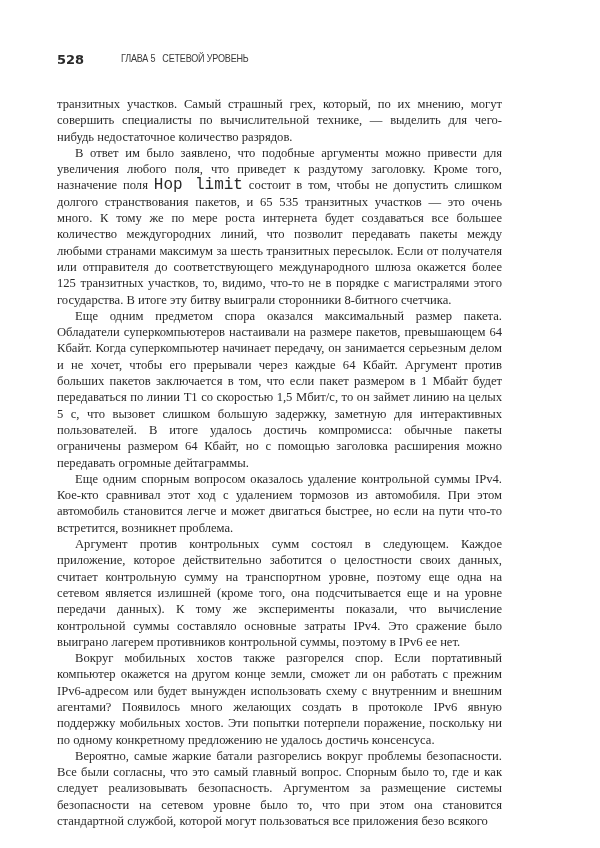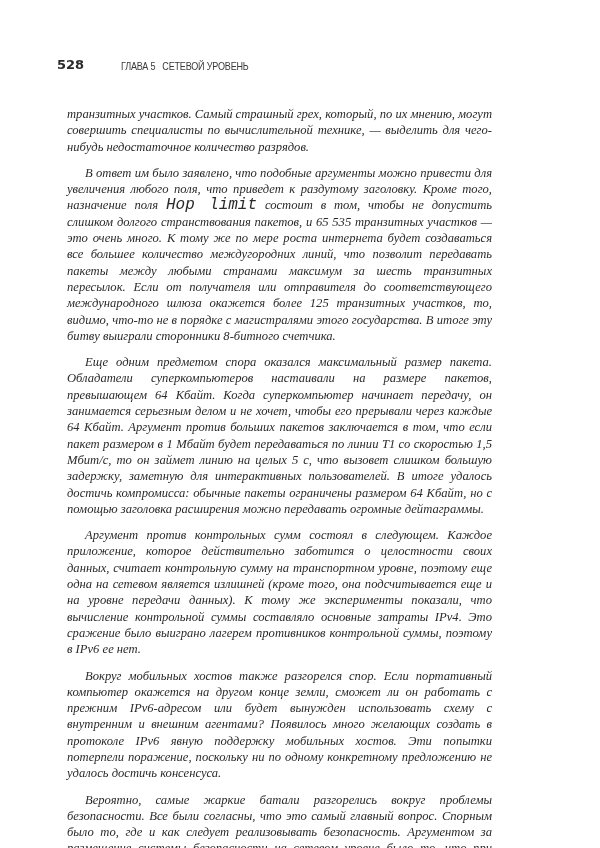--- a/index.html
+++ b/index.html
@@ -1,38 +1,39 @@
 <!DOCTYPE html>
 <html><head>
 <meta charset="utf-8">
 <style>
   html, body { margin: 0; padding: 0; background: #ffffff; }
   body { width: 600px; height: 848px; position: relative; overflow: hidden; }
   .page { position: absolute; left: 57px; top: 52px; width: 445px; }
-  .header { display: flex; align-items: flex-end; height: 20px; }
+  .header { display: flex; align-items: flex-start; height: 20px; }
   .page-num { font-family: "DejaVu Sans", sans-serif; font-weight: bold; font-size: 13px; color: #2a2a2a; width: 64px; }
   .chapter { font-family: "Liberation Sans", sans-serif; font-size: 10.5px; color: #3a3a3a; letter-spacing: -0.2px; transform: scaleX(0.86); transform-origin: left; white-space: nowrap; }
   .chapter span + span { margin-left: 8px; }
   .body { position: absolute; top: 44px; left: 0; width: 445px; font-family: "Liberation Serif", serif; font-size: 12.6px; line-height: 16.3px; color: #2a2a2a; text-align: justify; }
-  .body p { margin: 10px; text-indent: 18px; font-style: italic; }
+  .body p { margin: 0; text-indent: 18px; }
   .body p.cont { text-indent: 0; }
   code { font-family: "Liberation Mono", monospace; font-size: 16px; }
 </style>
 </head>
 <body>
 
 <div class="page">
   <div class="header">
     <div class="page-num">528</div>
     <div class="chapter">
       <span>ГЛАВА 5</span><span>СЕТЕВОЙ УРОВЕНЬ</span>
     </div>
   </div>
 
   <div class="body">
     <p class="cont">транзитных участков. Самый страшный грех, который, по их мнению, могут совершить специалисты по вычислительной технике, — выделить для чего-нибудь недостаточное количество разрядов.</p>
     <p><span>В ответ им было заявлено, что подобные аргументы можно привести для увеличения любого поля, что приведет к раздутому заголовку. Кроме того, назначение поля </span><code>Hop limit</code><span> состоит в том, чтобы не допустить слишком долгого странствования пакетов, и 65 535 транзитных участков — это очень много. К тому же по мере роста интернета будет создаваться все большее количество междугородних линий, что позволит передавать пакеты между любыми странами максимум за шесть транзитных пересылок. Если от получателя или отправителя до соответствующего международного шлюза окажется более 125 транзитных участков, то, видимо, что-то не в порядке с магистралями этого государства. В итоге эту битву выиграли сторонники 8-битного счетчика.</span></p>
     <p>Еще одним предметом спора оказался максимальный размер пакета. Обладатели суперкомпьютеров настаивали на размере пакетов, превышающем 64 Кбайт. Когда суперкомпьютер начинает передачу, он занимается серьезным делом и не хочет, чтобы его прерывали через каждые 64 Кбайт. Аргумент против больших пакетов заключается в том, что если пакет размером в 1 Мбайт будет передаваться по линии Т1 со скоростью 1,5 Мбит/с, то он займет линию на целых 5 с, что вызовет слишком большую задержку, заметную для интерактивных пользователей. В итоге удалось достичь компромисса: обычные пакеты ограничены размером 64 Кбайт, но с помощью заголовка расширения можно передавать огромные дейтаграммы.</p>
+    <p>Еще одним спорным вопросом оказалось удаление контрольной суммы IPv4. Кое-кто сравнивал этот ход с удалением тормозов из автомобиля. При этом автомобиль становится легче и может двигаться быстрее, но если на пути что-то встретится, возникнет проблема.</p>
     <p>Аргумент против контрольных сумм состоял в следующем. Каждое приложение, которое действительно заботится о целостности своих данных, считает контрольную сумму на транспортном уровне, поэтому еще одна на сетевом является излишней (кроме того, она подсчитывается еще и на уровне передачи данных). К тому же эксперименты показали, что вычисление контрольной суммы составляло основные затраты IPv4. Это сражение было выиграно лагерем противников контрольной суммы, поэтому в IPv6 ее нет.</p>
     <p>Вокруг мобильных хостов также разгорелся спор. Если портативный компьютер окажется на другом конце земли, сможет ли он работать с прежним IPv6-адресом или будет вынужден использовать схему с внутренним и внешним агентами? Появилось много желающих создать в протоколе IPv6 явную поддержку мобильных хостов. Эти попытки потерпели поражение, поскольку ни по одному конкретному предложению не удалось достичь консенсуса.</p>
     <p>Вероятно, самые жаркие батали разгорелись вокруг проблемы безопасности. Все были согласны, что это самый главный вопрос. Спорным было то, где и как следует реализовывать безопасность. Аргументом за размещение системы безопасности на сетевом уровне было то, что при этом она становится стандартной службой, которой могут пользоваться все приложения безо всякого</p>
   </div>
 </div>
 
 </body></html>

